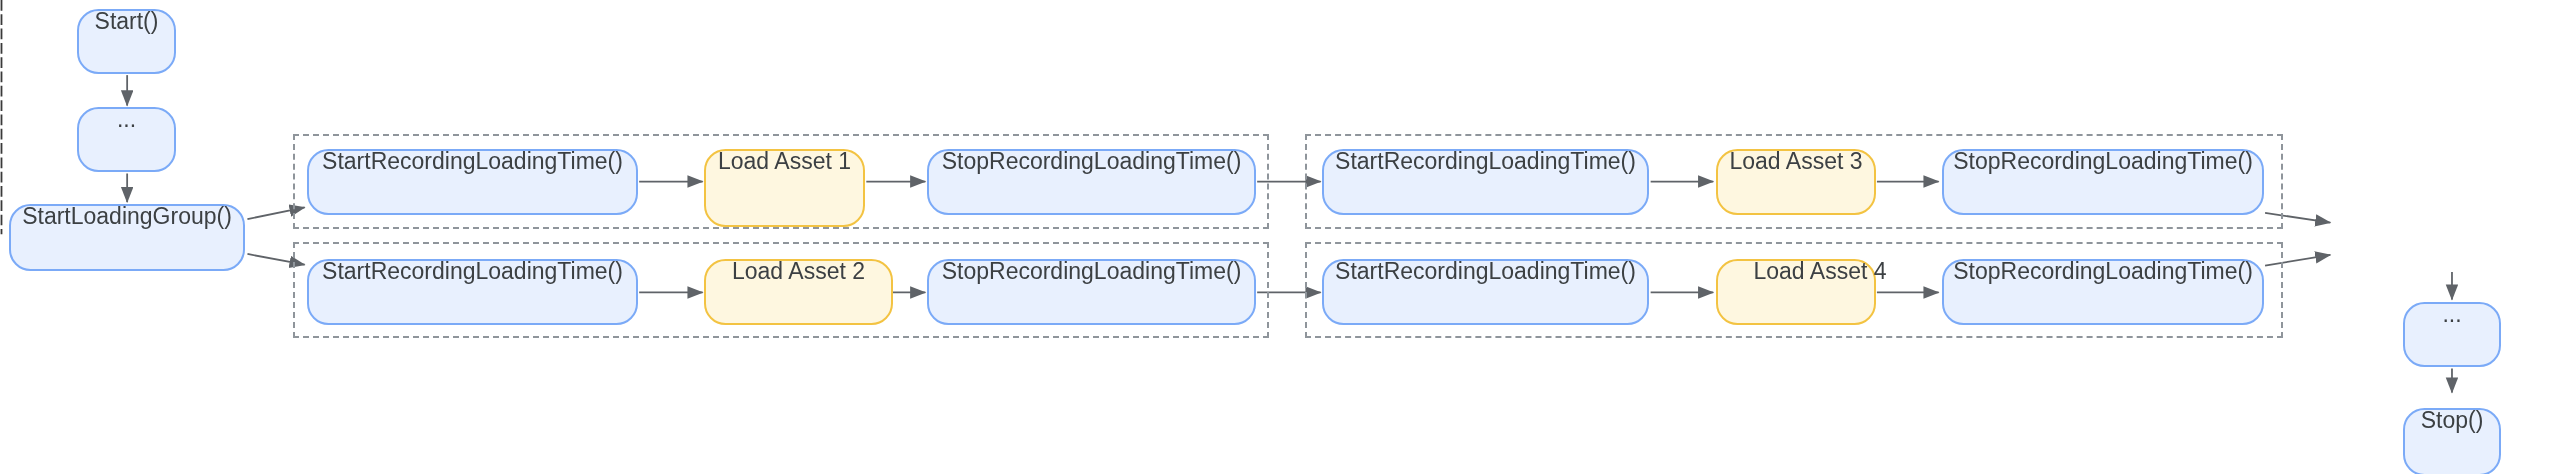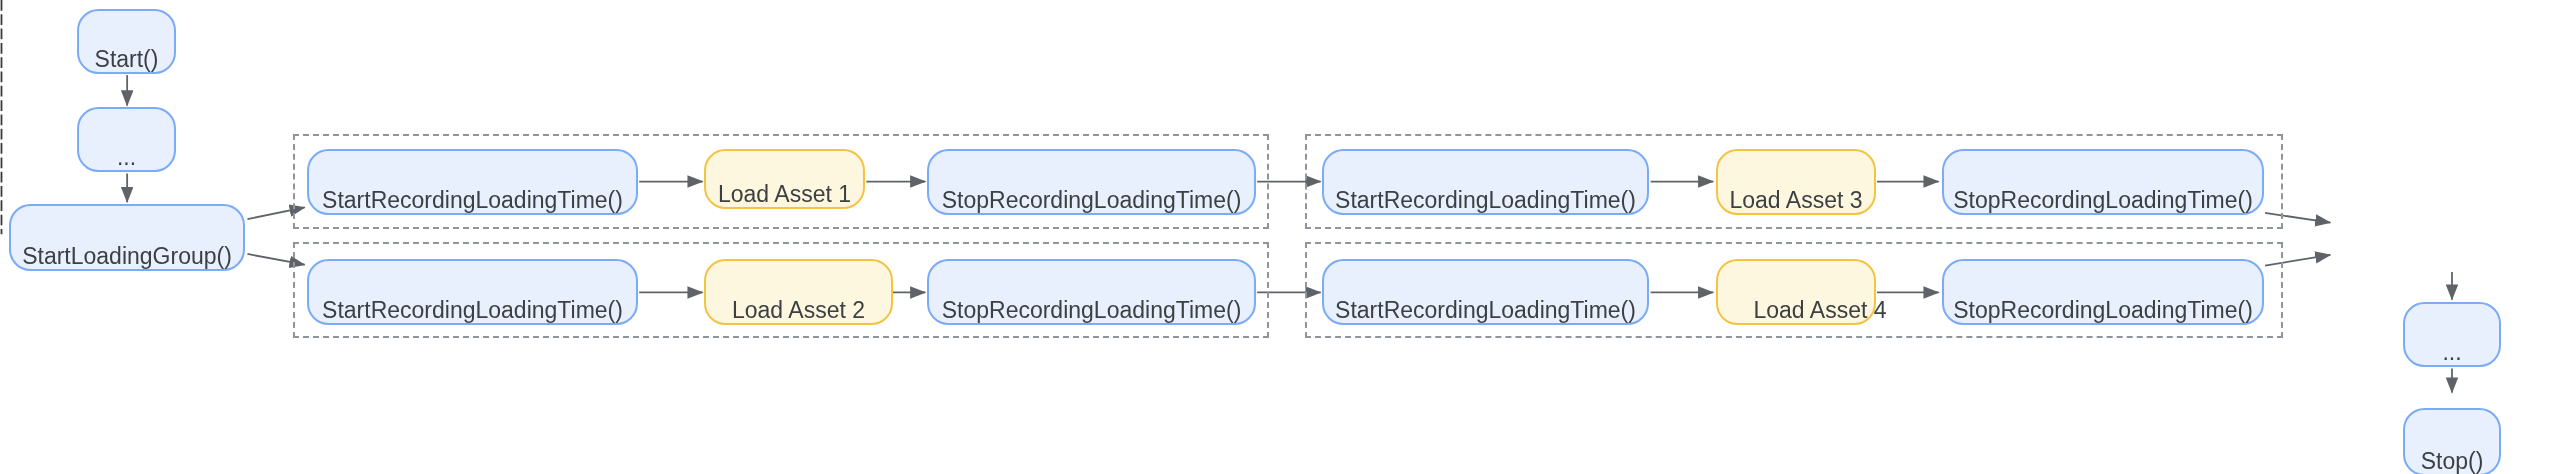--- a/index.html
+++ b/index.html
@@ -32,21 +32,21 @@
   svg.edges .arrow-head { fill: var(--edge-color); }
   svg.edges .artifact { stroke: #3a3a3a; stroke-width: 2; }
   .group-box {
     position: absolute;
     border: 2.2px dashed var(--group-border);
     background: transparent;
   }
   .node {
     position: absolute;
     display: flex;
-    align-items: flex-end;
+    align-items: flex-start;
     justify-content: center;
     border-radius: 21.5px;
     font-size: 23px;
     line-height: 1;
     white-space: nowrap;
     text-align: center;
   }
   .node.process {
     background: var(--process-fill);
     border: 2.2px solid var(--process-border);
@@ -112,21 +112,21 @@
     <span class="lbl">...</span>
   </div>
 
   <div class="node process" style="left:9px; top:204px; width:236px; height:67px;">
     <span class="lbl">StartLoadingGroup()</span>
   </div>
 
   <div class="node process" style="left:307px; top:149px; width:331px; height:66px;">
     <span class="lbl">StartRecordingLoadingTime()</span>
   </div>
-  <div class="node asset" style="left:704px; top:149px; width:161px; height:60px;">
+  <div class="node asset" style="left:704px; top:149px; width:161px; height:78px;">
     <span class="lbl">Load Asset 1</span>
   </div>
   <div class="node process" style="left:927px; top:149px; width:329px; height:66px;">
     <span class="lbl">StopRecordingLoadingTime()</span>
   </div>
 
   <div class="node process" style="left:307px; top:259px; width:331px; height:66px;">
     <span class="lbl">StartRecordingLoadingTime()</span>
   </div>
   <div class="node asset" style="left:704px; top:259px; width:189px; height:66px;">

